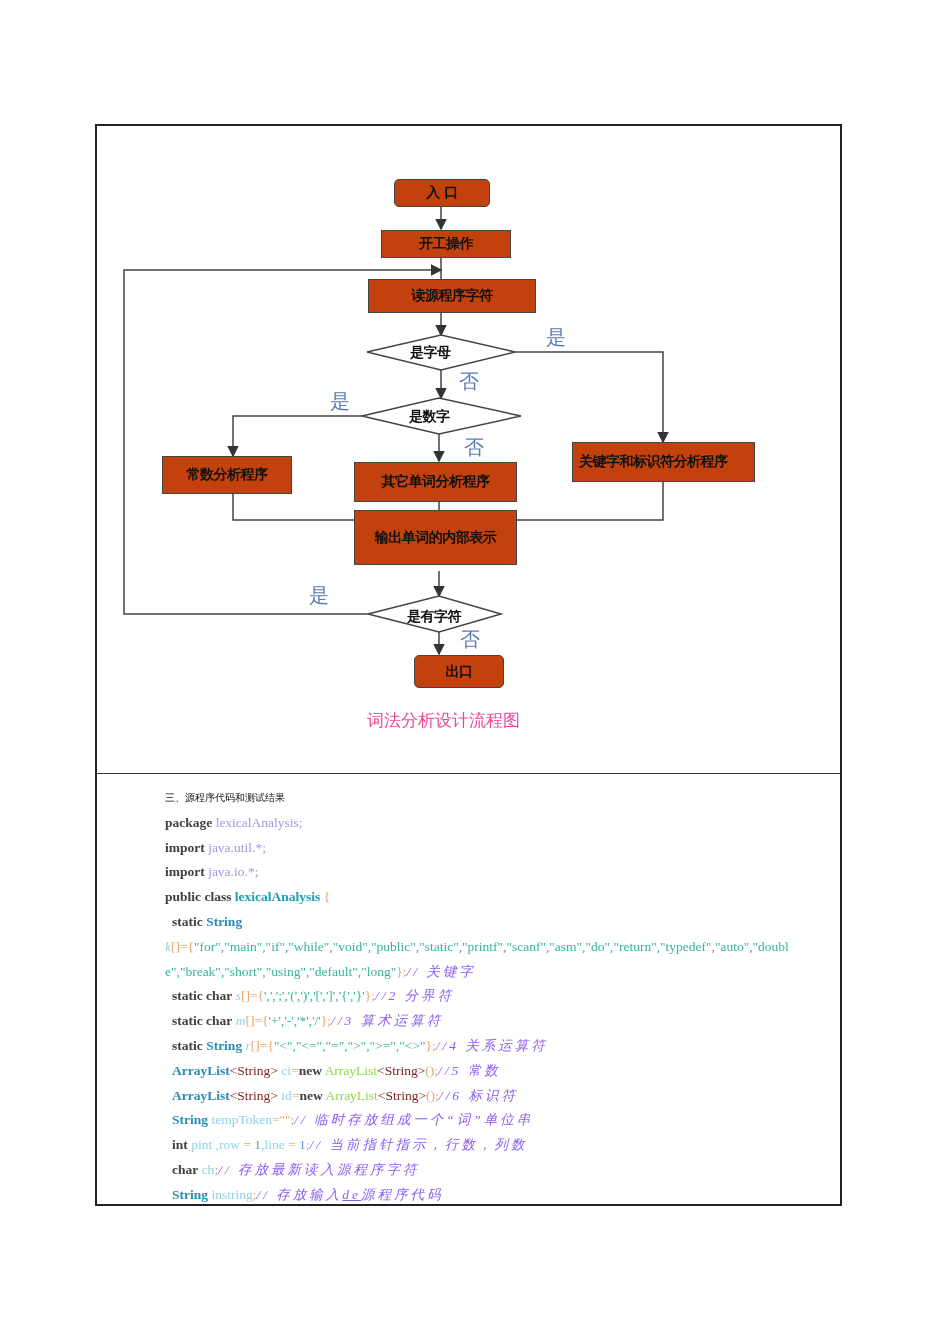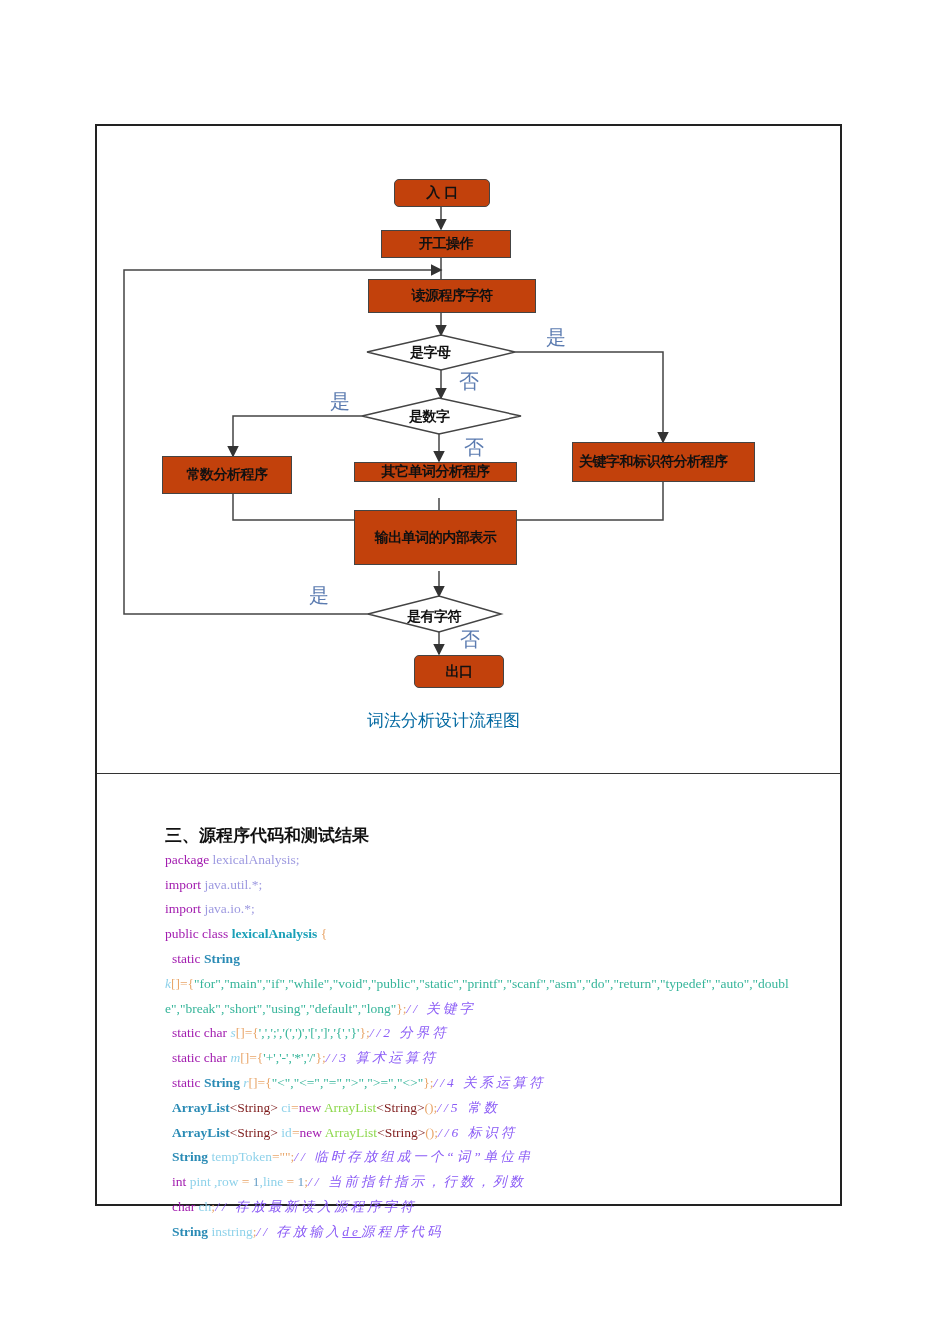--- a/index.html
+++ b/index.html
@@ -11,27 +11,27 @@
   .fc { position: absolute; left: 0; top: 0; width: 743px; height: 647px; }
   .node { position: absolute; border: 1.5px solid #444; background: #c2410c; box-sizing: border-box;
           display: flex; align-items: center; justify-content: center;
           font-family: "DejaVu Sans", sans-serif; font-weight: bold; font-size: 14px; color: #111;
           letter-spacing: -0.5px; white-space: nowrap; }
   .node.rounded { border-radius: 5px; }
   .dlabel { position: absolute; font-family: "DejaVu Sans", sans-serif; font-weight: bold;
             font-size: 14px; color: #111; white-space: nowrap; letter-spacing: -0.5px; }
   .yn { position: absolute; font-family: "DejaVu Serif", serif; font-size: 20px; color: #5b7bb0; }
   .caption { position: absolute; left: 0; width: 693px; top: 583px; text-align: center;
-             font-family: "DejaVu Sans", sans-serif; font-size: 17px; color: #0369a1; }
+             font-family: "DejaVu Sans", sans-serif; font-size: 17px; color: #ec4899; }
   svg.lines { position: absolute; left: 0; top: 0; }
   .code { position: absolute; left: 68px; top: 660px; width: 670px; font-size: 13.5px; line-height: 24.8px; }
-  .code .heading { font-family: "DejaVu Sans", sans-serif; font-weight: bold; font-size: 17px; color: #111; margin-top: 37px; }
+  .code .heading { font-family: "DejaVu Sans", sans-serif; font-weight: normal; font-size: 10px; color: #111; }
   .ln { white-space: nowrap; }
   .ln.indent { padding-left: 7px; }
-  .kw { color: #a21caf; font-weight: normal; }
+  .kw { color: #404040; font-weight: bold; }
   .ty { color: #2a8bb5; font-weight: bold; }
   .cls { color: #1aa0b8; font-weight: bold; }
   .pkg { color: #9d99e0; }
   .var { color: #8fd2ea; }
   .str { color: #36b59a; }
   .op { color: #e9a76b; }
   .num { color: #6aa0c8; }
   .cm { color: #8b5cf6; letter-spacing: 3px; font-style: italic; }
   .gen { color: #7f1d1d; }
   .newcls { color: #8ed84d; }
@@ -67,21 +67,21 @@
         <polygon points="271,488 342,470 404,488 342,506" fill="#fff"></polygon>
       </g>
     </svg>
 
     <div class="node rounded" style="left:297px; top:53px; width:96px; height:28px;">入 口</div>
     <div class="node" style="left:284px; top:104px; width:130px; height:28px;">开工操作</div>
     <div class="node" style="left:271px; top:153px; width:168px; height:34px;">读源程序字符</div>
     <div class="dlabel" style="left:313px; top:218px;">是字母</div>
     <div class="dlabel" style="left:312px; top:282px;">是数字</div>
     <div class="node" style="left:65px; top:330px; width:130px; height:38px;">常数分析程序</div>
-    <div class="node" style="left:257px; top:336px; width:163px; height:20px;">其它单词分析程序</div>
+    <div class="node" style="left:257px; top:336px; width:163px; height:40px;">其它单词分析程序</div>
     <div class="node" style="left:475px; top:316px; width:183px; height:40px; justify-content:flex-start; padding-left:6px;">关键字和标识符分析程序</div>
     <div class="node" style="left:257px; top:384px; width:163px; height:55px;">输出单词的内部表示</div>
     <div class="dlabel" style="left:310px; top:482px;">是有字符</div>
     <div class="node rounded" style="left:297px; top:529px; width:90px; height:33px;margin-left:20px;">出口</div>
 
     <div class="yn" style="left:449px; top:198px;">是</div>
     <div class="yn" style="left:362px; top:242px;">否</div>
     <div class="yn" style="left:233px; top:262px;">是</div>
     <div class="yn" style="left:367px; top:308px;">否</div>
     <div class="yn" style="left:212px; top:456px;">是</div>

